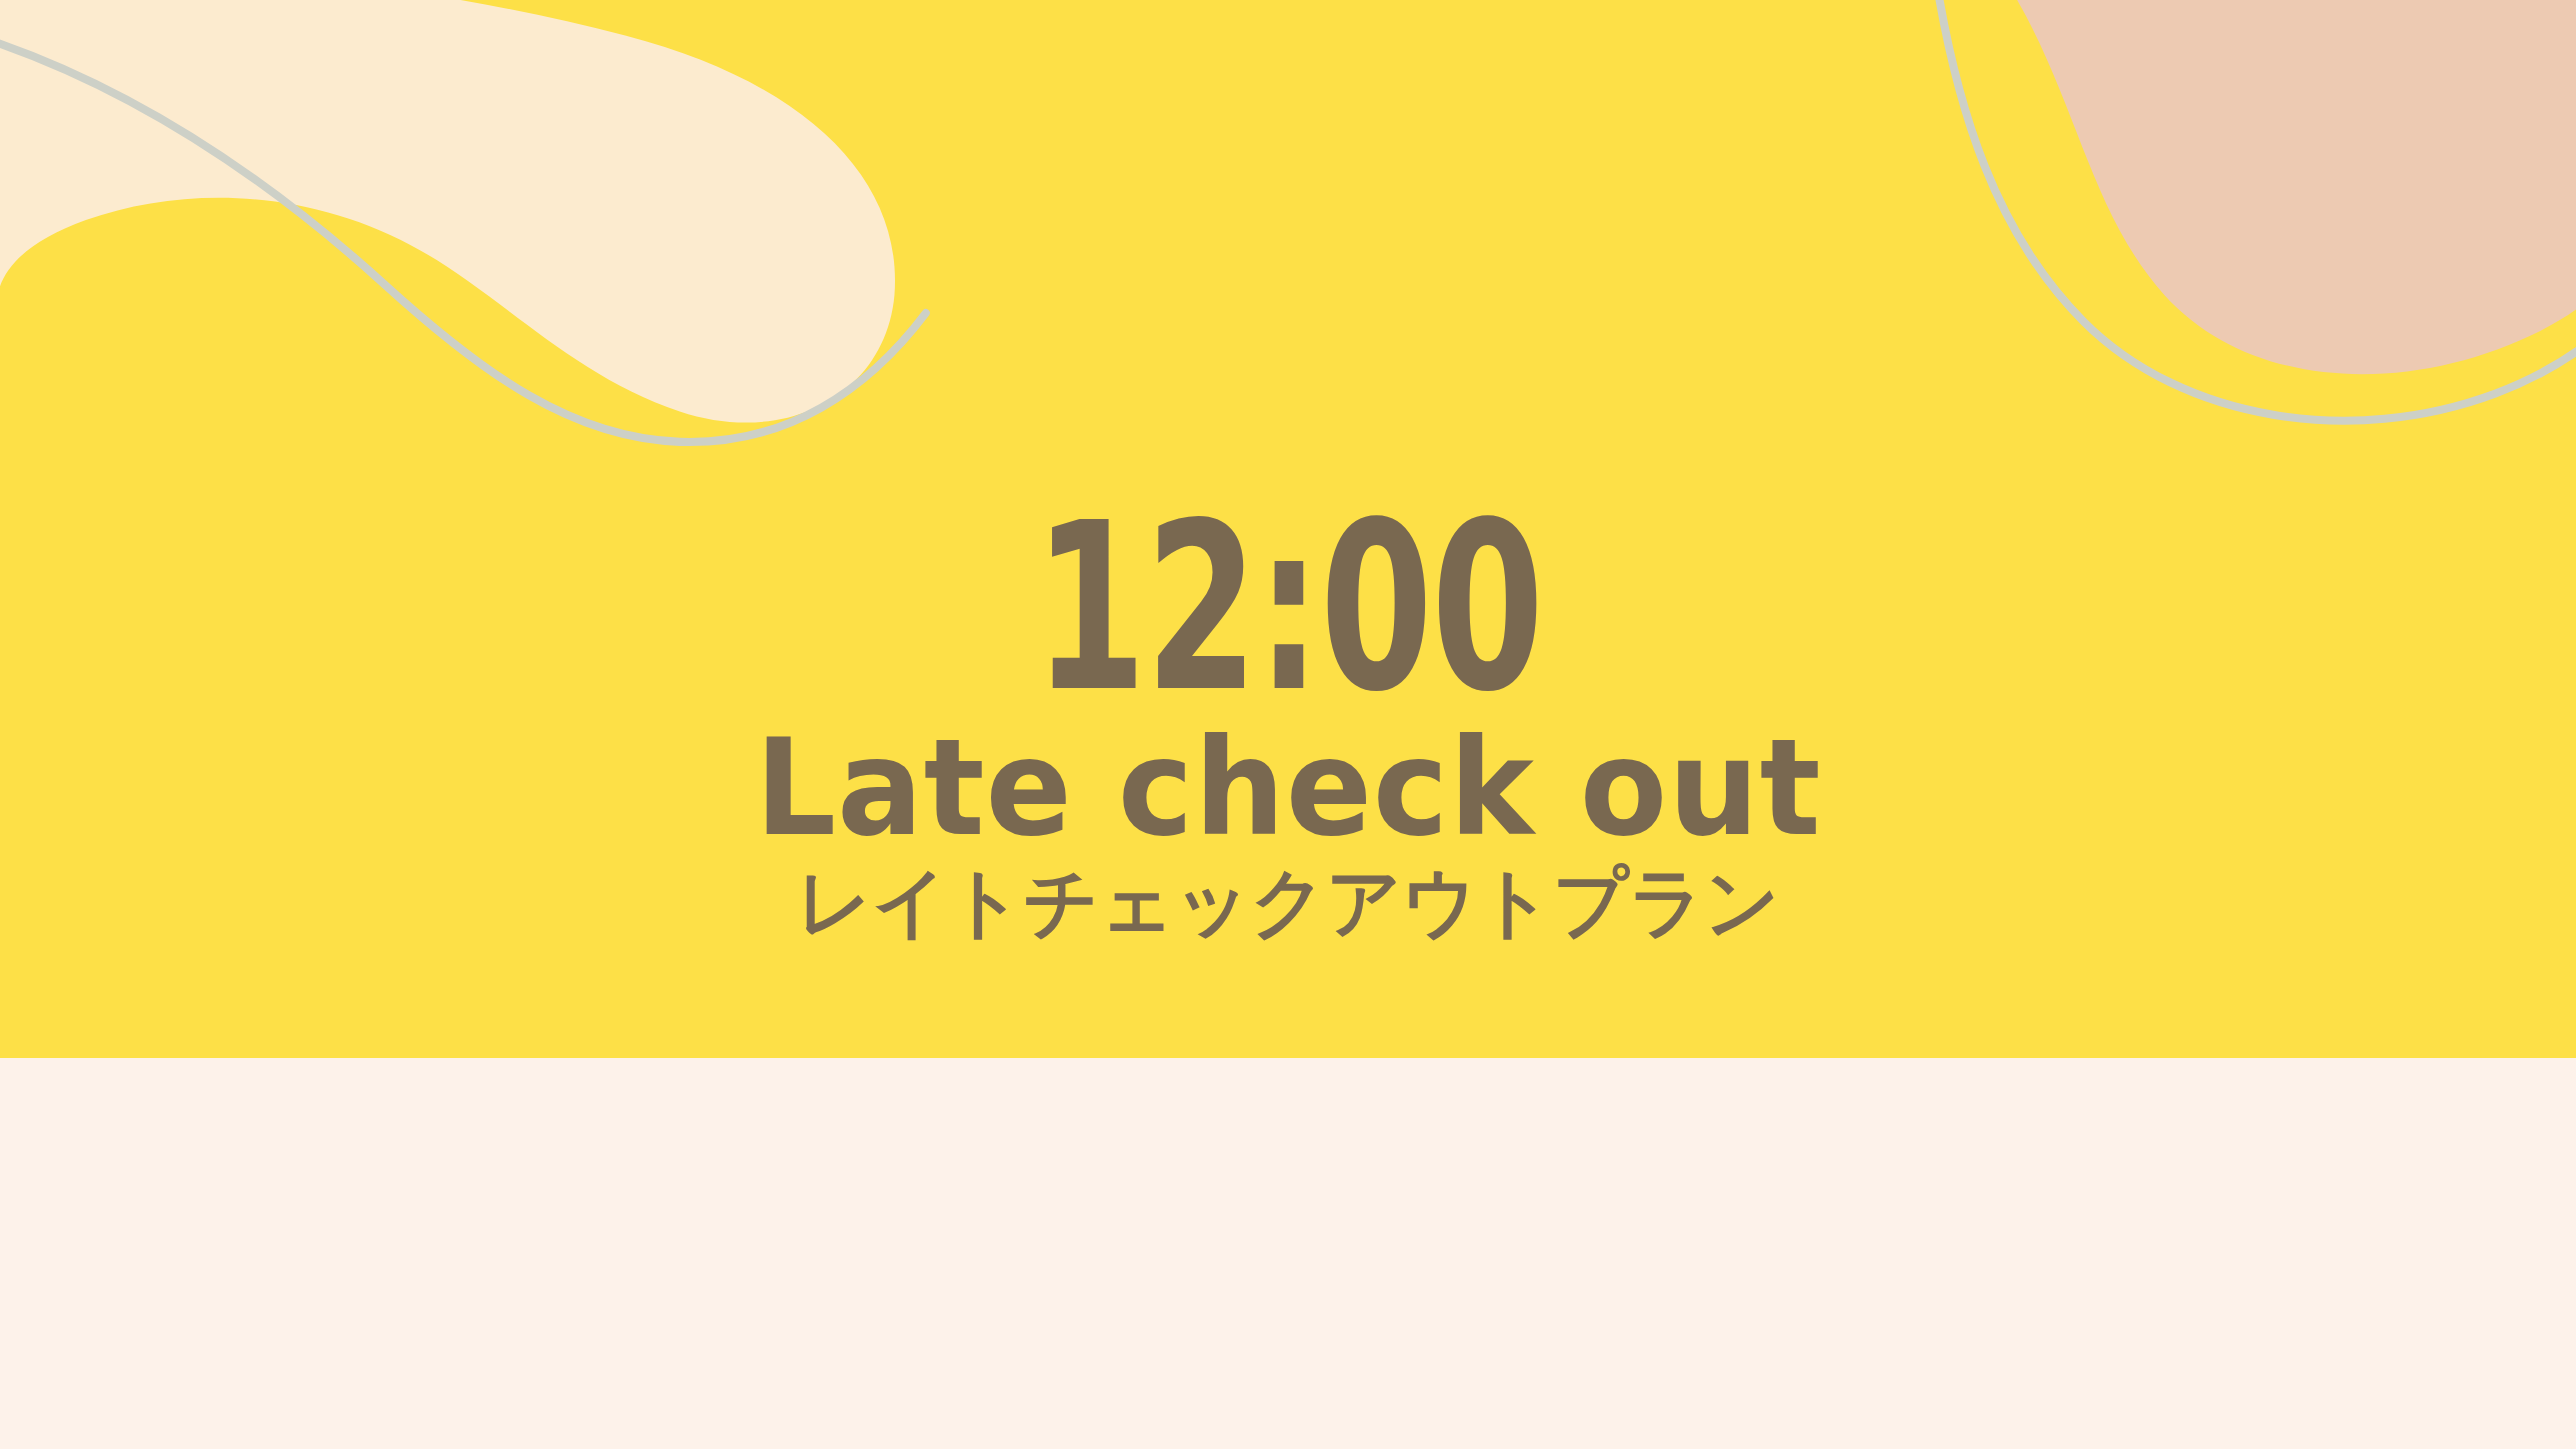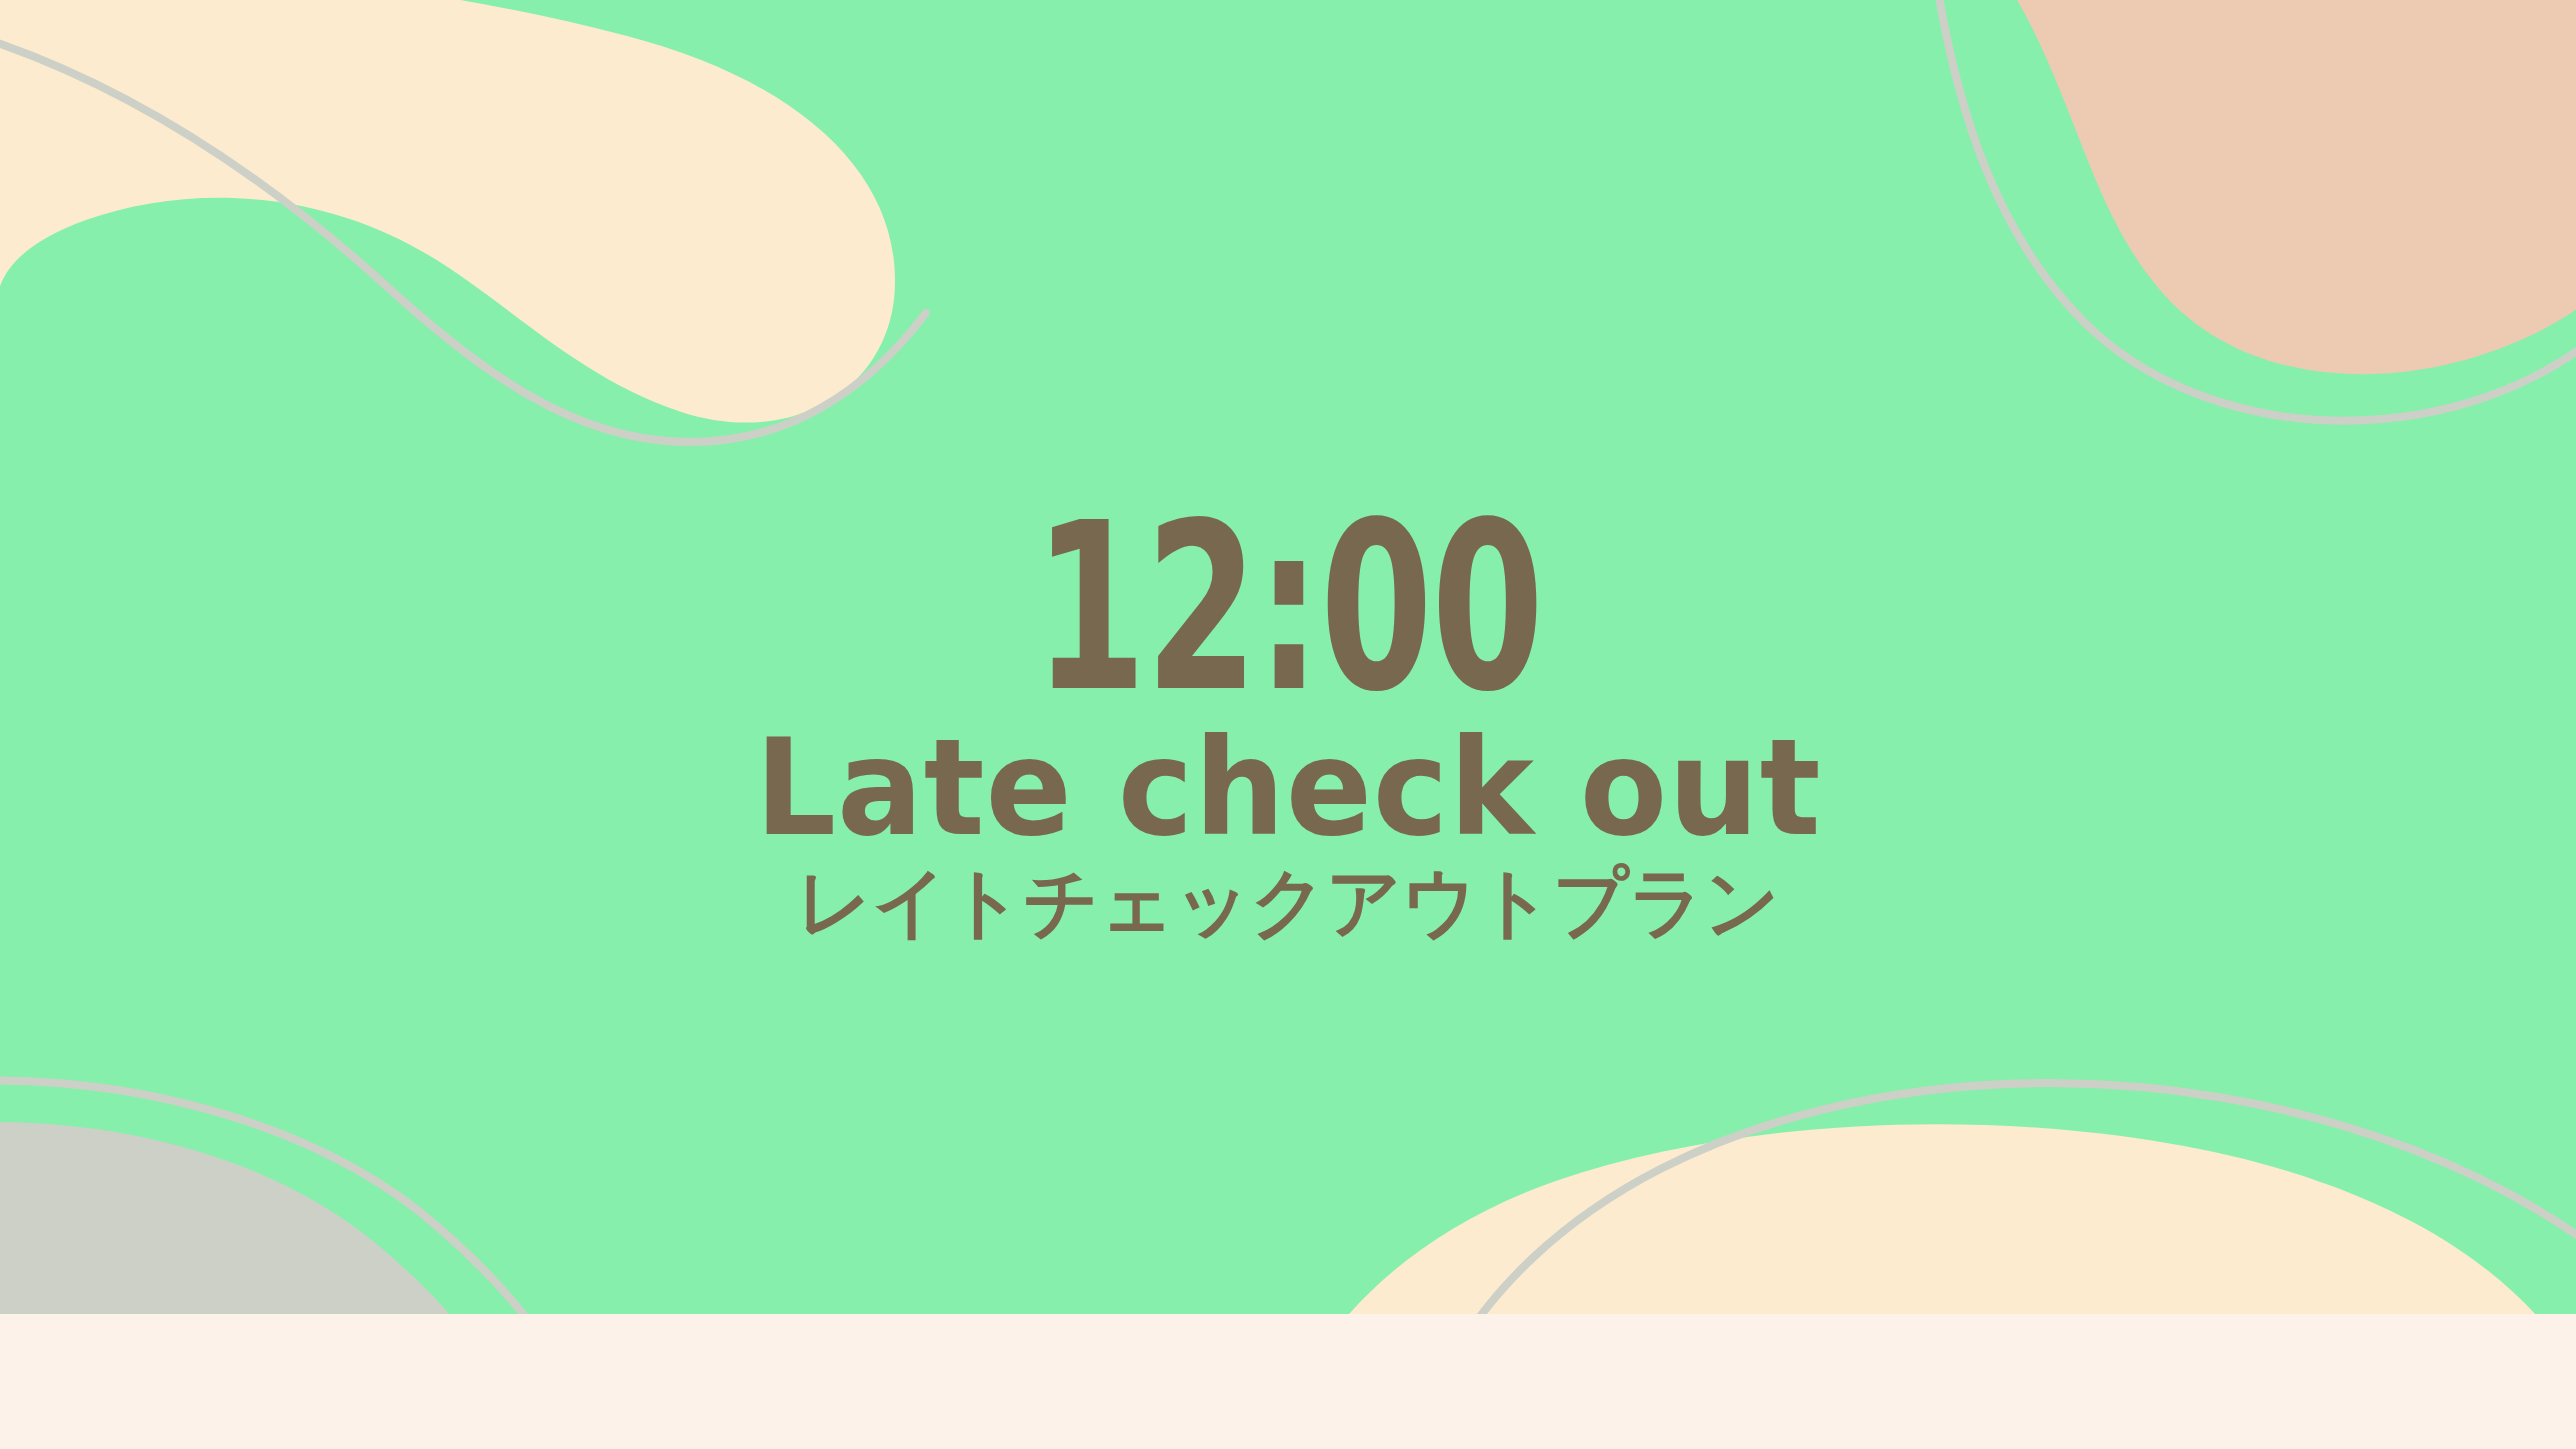--- a/index.html
+++ b/index.html
@@ -11,22 +11,22 @@
     overflow: hidden;
   }
   body {
     font-family: "Liberation Sans", "DejaVu Sans", sans-serif;
     background: #FDF2EA;
   }
 
   #poster {
     position: relative;
     width: 2576px;
-    height: 1314px;
-    background: #86efac;
+    height: 1058px;
+    background: #fde047;
     overflow: hidden;
   }
 
   
   #decor {
     position: absolute;
     inset: 0;
     width: 2576px;
     height: 1449px;
     display: block;

